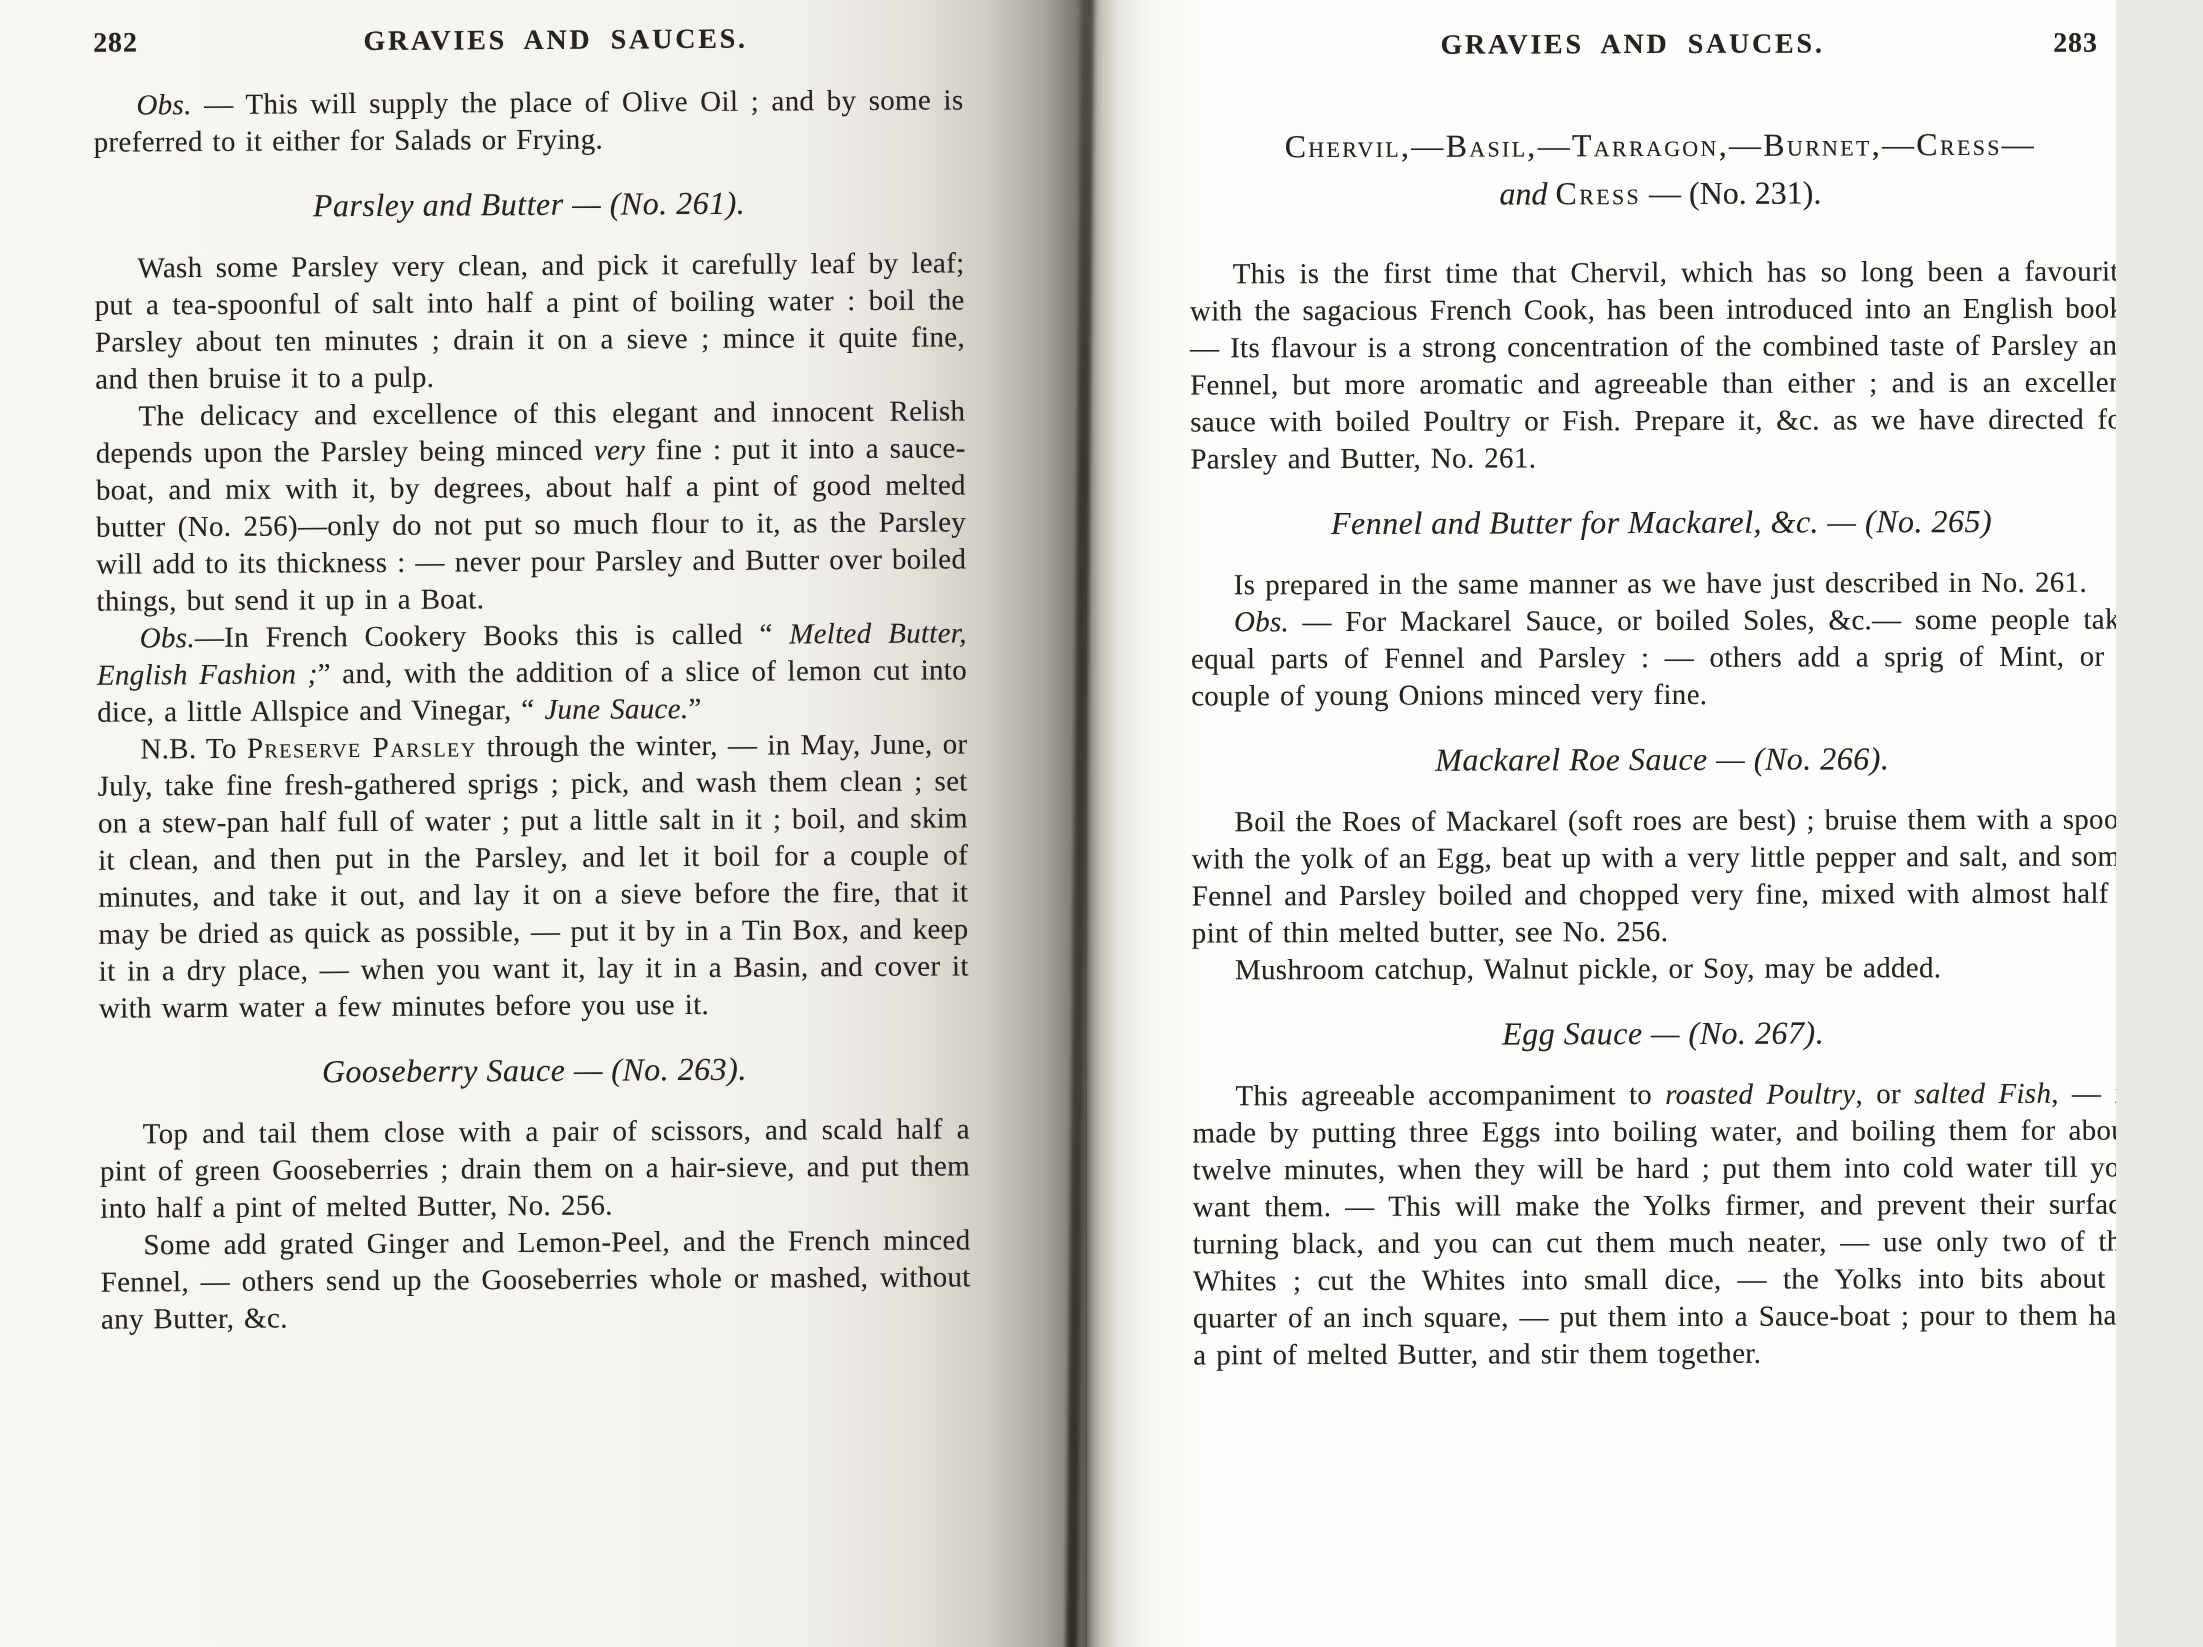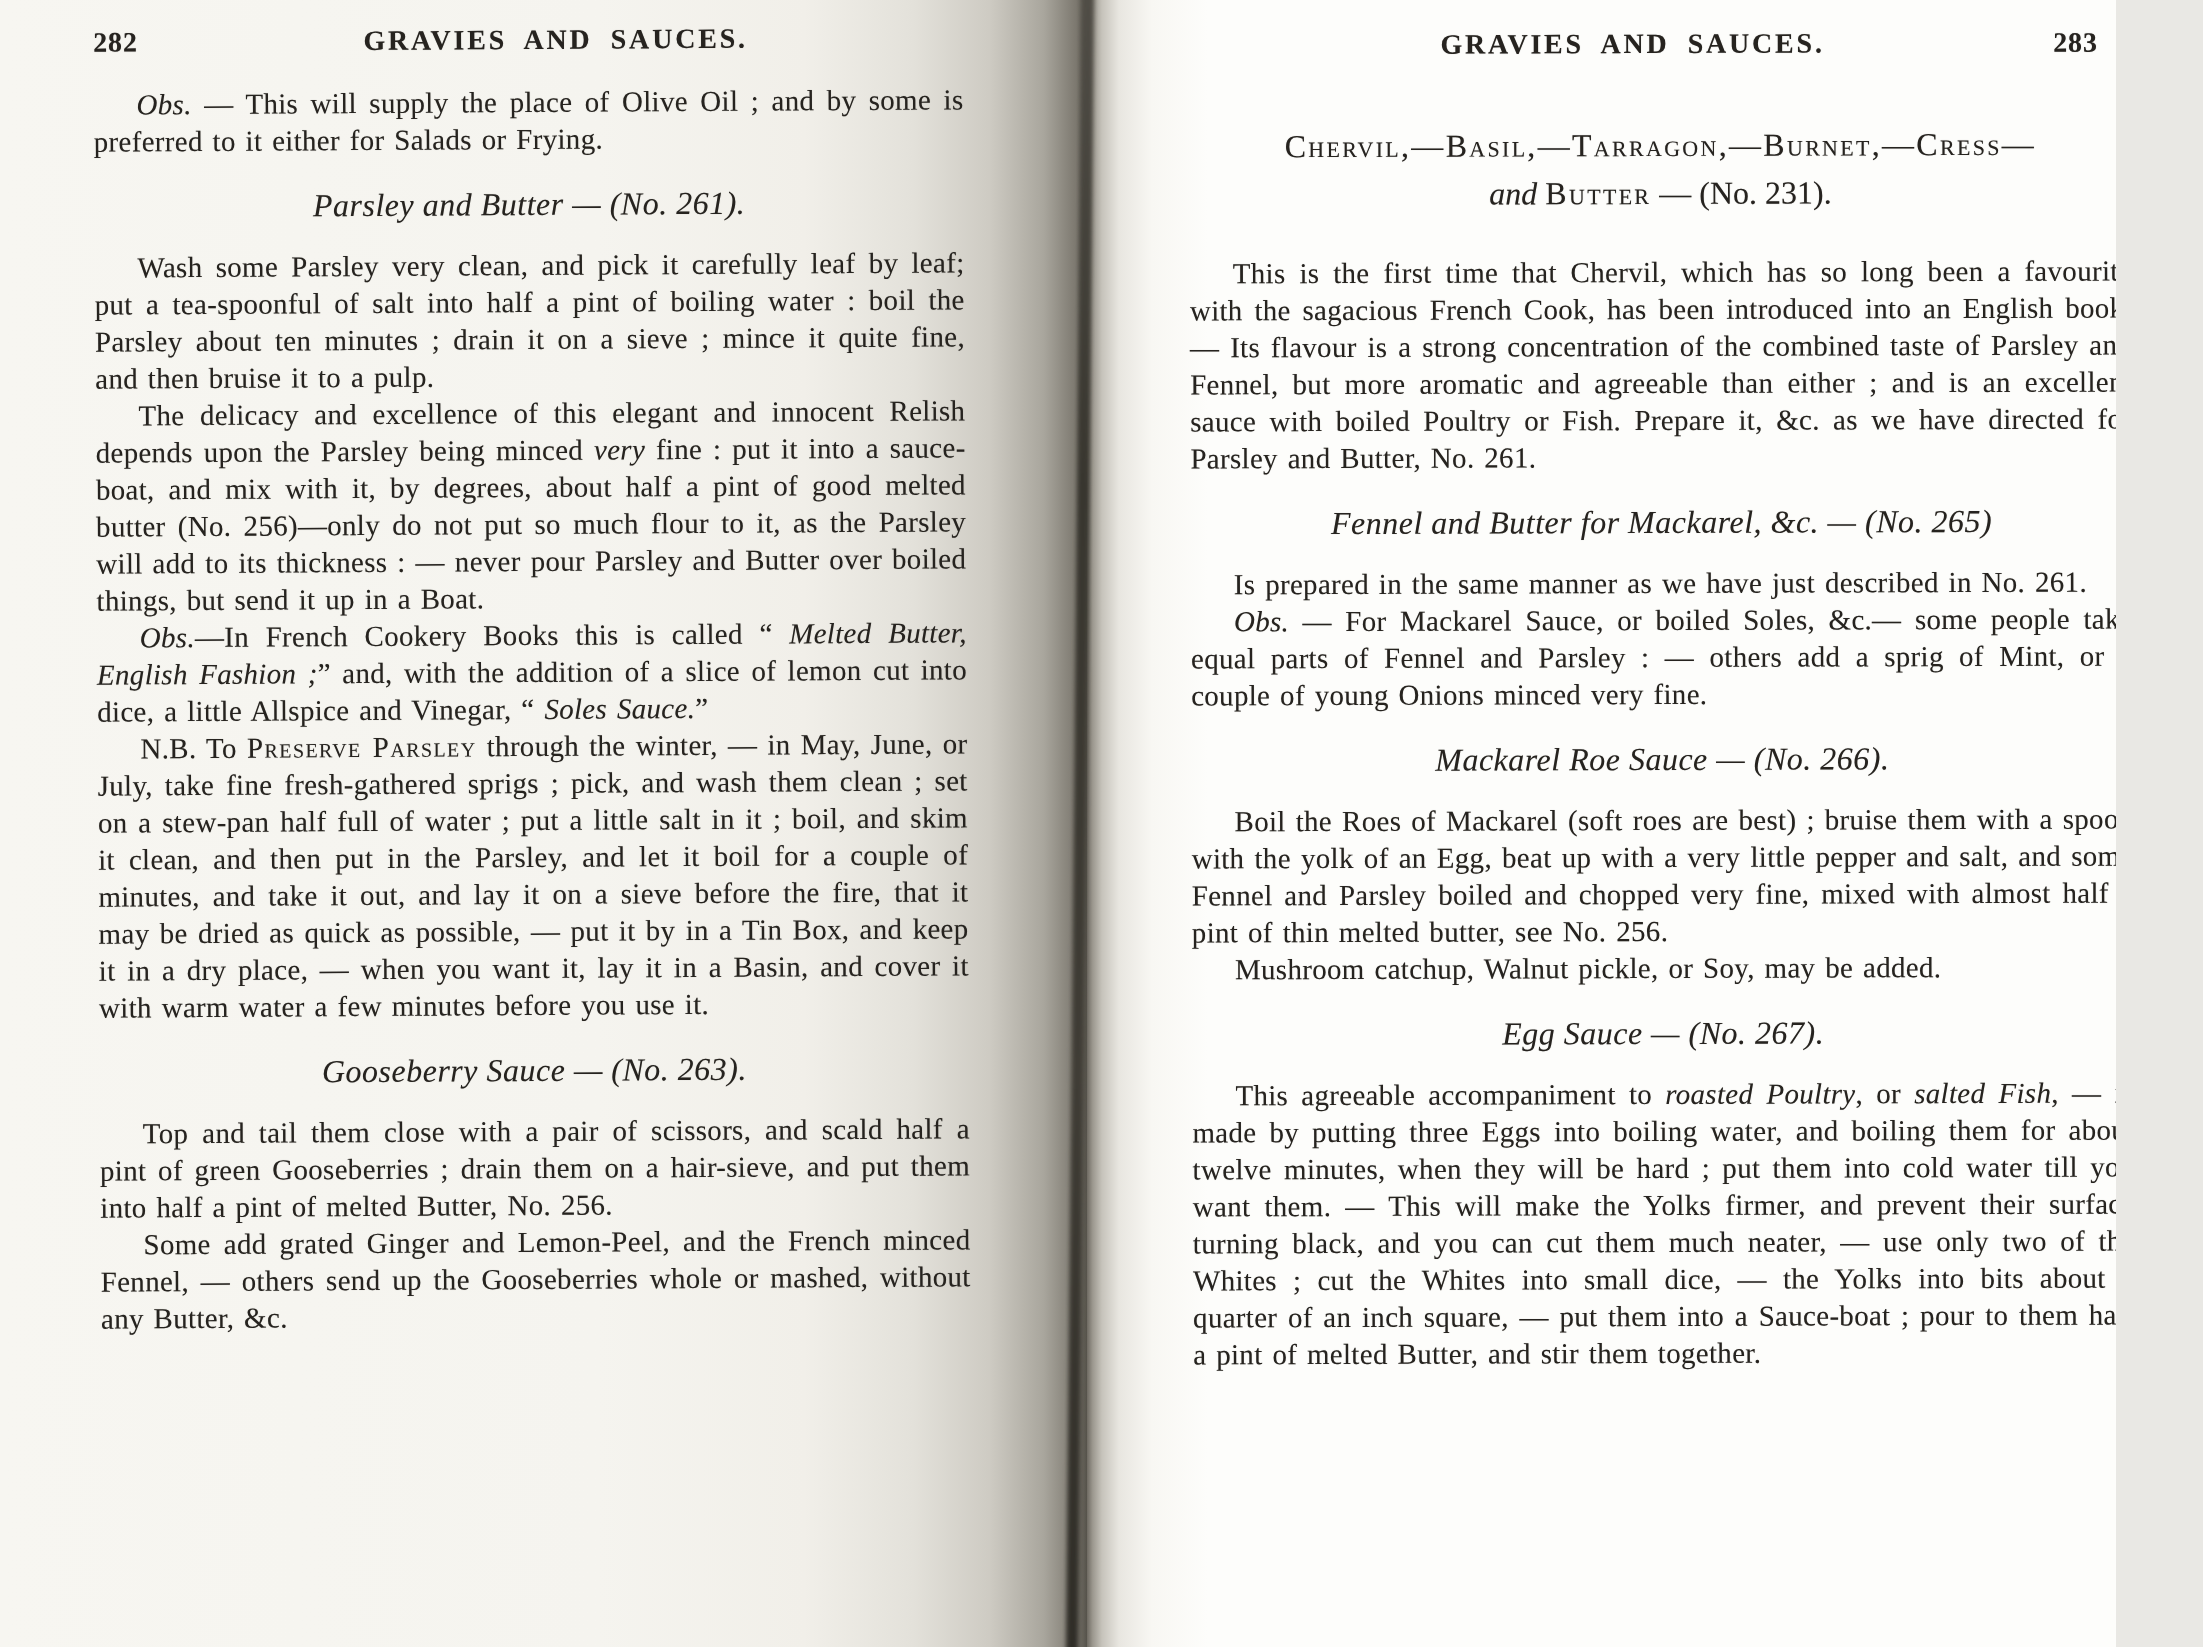--- a/index.html
+++ b/index.html
@@ -143,21 +143,21 @@
     </div>
 
     <p class="para"><span class="it">Obs.</span><span> — This will supply the place of Olive Oil ; and by some is preferred to it either for Salads or Frying.</span></p>
 
     <h3 class="recipe-head">Parsley and Butter — (No. 261).</h3>
 
     <p class="para">Wash some Parsley very clean, and pick it carefully leaf by leaf; put a tea-spoonful of salt into half a pint of boiling water : boil the Parsley about ten minutes ; drain it on a sieve ; mince it quite fine, and then bruise it to a pulp.</p>
 
     <p class="para"><span>The delicacy and excellence of this elegant and innocent Relish depends upon the Parsley being minced </span><span class="it">very</span><span> fine : put it into a sauce-boat, and mix with it, by degrees, about half a pint of good melted butter (No. 256)—only do not put so much flour to it, as the Parsley will add to its thickness : — never pour Parsley and Butter over boiled things, but send it up in a Boat.</span></p>
 
-    <p class="para"><span class="it">Obs.</span><span>—In French Cookery Books this is called “ </span><span class="it">Melted Butter, English Fashion ;</span><span>” and, with the addition of a slice of lemon cut into dice, a little Allspice and Vinegar, “ </span><span class="it">Soles Sauce.</span><span>”</span></p>
+    <p class="para"><span class="it">Obs.</span><span>—In French Cookery Books this is called “ </span><span class="it">Melted Butter, English Fashion ;</span><span>” and, with the addition of a slice of lemon cut into dice, a little Allspice and Vinegar, “ </span><span class="it">June Sauce.</span><span>”</span></p>
 
     <p class="para"><span>N.B. To </span><span class="sc">Preserve Parsley</span><span> through the winter, — in May, June, or July, take fine fresh-gathered sprigs ; pick, and wash them clean ; set on a stew-pan half full of water ; put a little salt in it ; boil, and skim it clean, and then put in the Parsley, and let it boil for a couple of minutes, and take it out, and lay it on a sieve before the fire, that it may be dried as quick as possible, — put it by in a Tin Box, and keep it in a dry place, — when you want it, lay it in a Basin, and cover it with warm water a few minutes before you use it.</span></p>
 
     <h3 class="recipe-head">Gooseberry Sauce — (No. 263).</h3>
 
     <p class="para">Top and tail them close with a pair of scissors, and scald half a pint of green Gooseberries ; drain them on a hair-sieve, and put them into half a pint of melted Butter, No. 256.</p>
 
     <p class="para">Some add grated Ginger and Lemon-Peel, and the French minced Fennel, — others send up the Gooseberries whole or mashed, without any Butter, &amp;c.</p>
 
   </div>
@@ -165,21 +165,21 @@
   <div class="text-col col-right">
 
     <div class="running-header rh-right">
       <span></span>
       <span class="running-title">GRAVIES AND SAUCES.</span>
       <span class="page-num">283</span>
     </div>
 
     <h2 class="section-head">
       <span class="line sc">Chervil,—Basil,—Tarragon,—Burnet,—Cress—</span>
-      <span class="line"><em>and </em><span class="sc">Butter</span><span> — (No. 231).</span></span>
+      <span class="line"><em>and </em><span class="sc">Cress</span><span> — (No. 231).</span></span>
     </h2>
 
     <p class="para">This is the first time that Chervil, which has so long been a favourite with the sagacious French Cook, has been introduced into an English book. — Its flavour is a strong concentration of the combined taste of Parsley and Fennel, but more aromatic and agreeable than either ; and is an excellent sauce with boiled Poultry or Fish.  Prepare it, &amp;c. as we have directed for Parsley and Butter, No. 261.</p>
 
     <h3 class="recipe-head">Fennel and Butter for Mackarel, &amp;c. — (No. 265)</h3>
 
     <p class="para">Is prepared in the same manner as we have just described in No. 261.</p>
 
     <p class="para"><span class="it">Obs.</span><span> — For Mackarel Sauce, or boiled Soles, &amp;c.— some people take equal parts of Fennel and Parsley : — others add a sprig of Mint, or a couple of young Onions minced very fine.</span></p>
 

